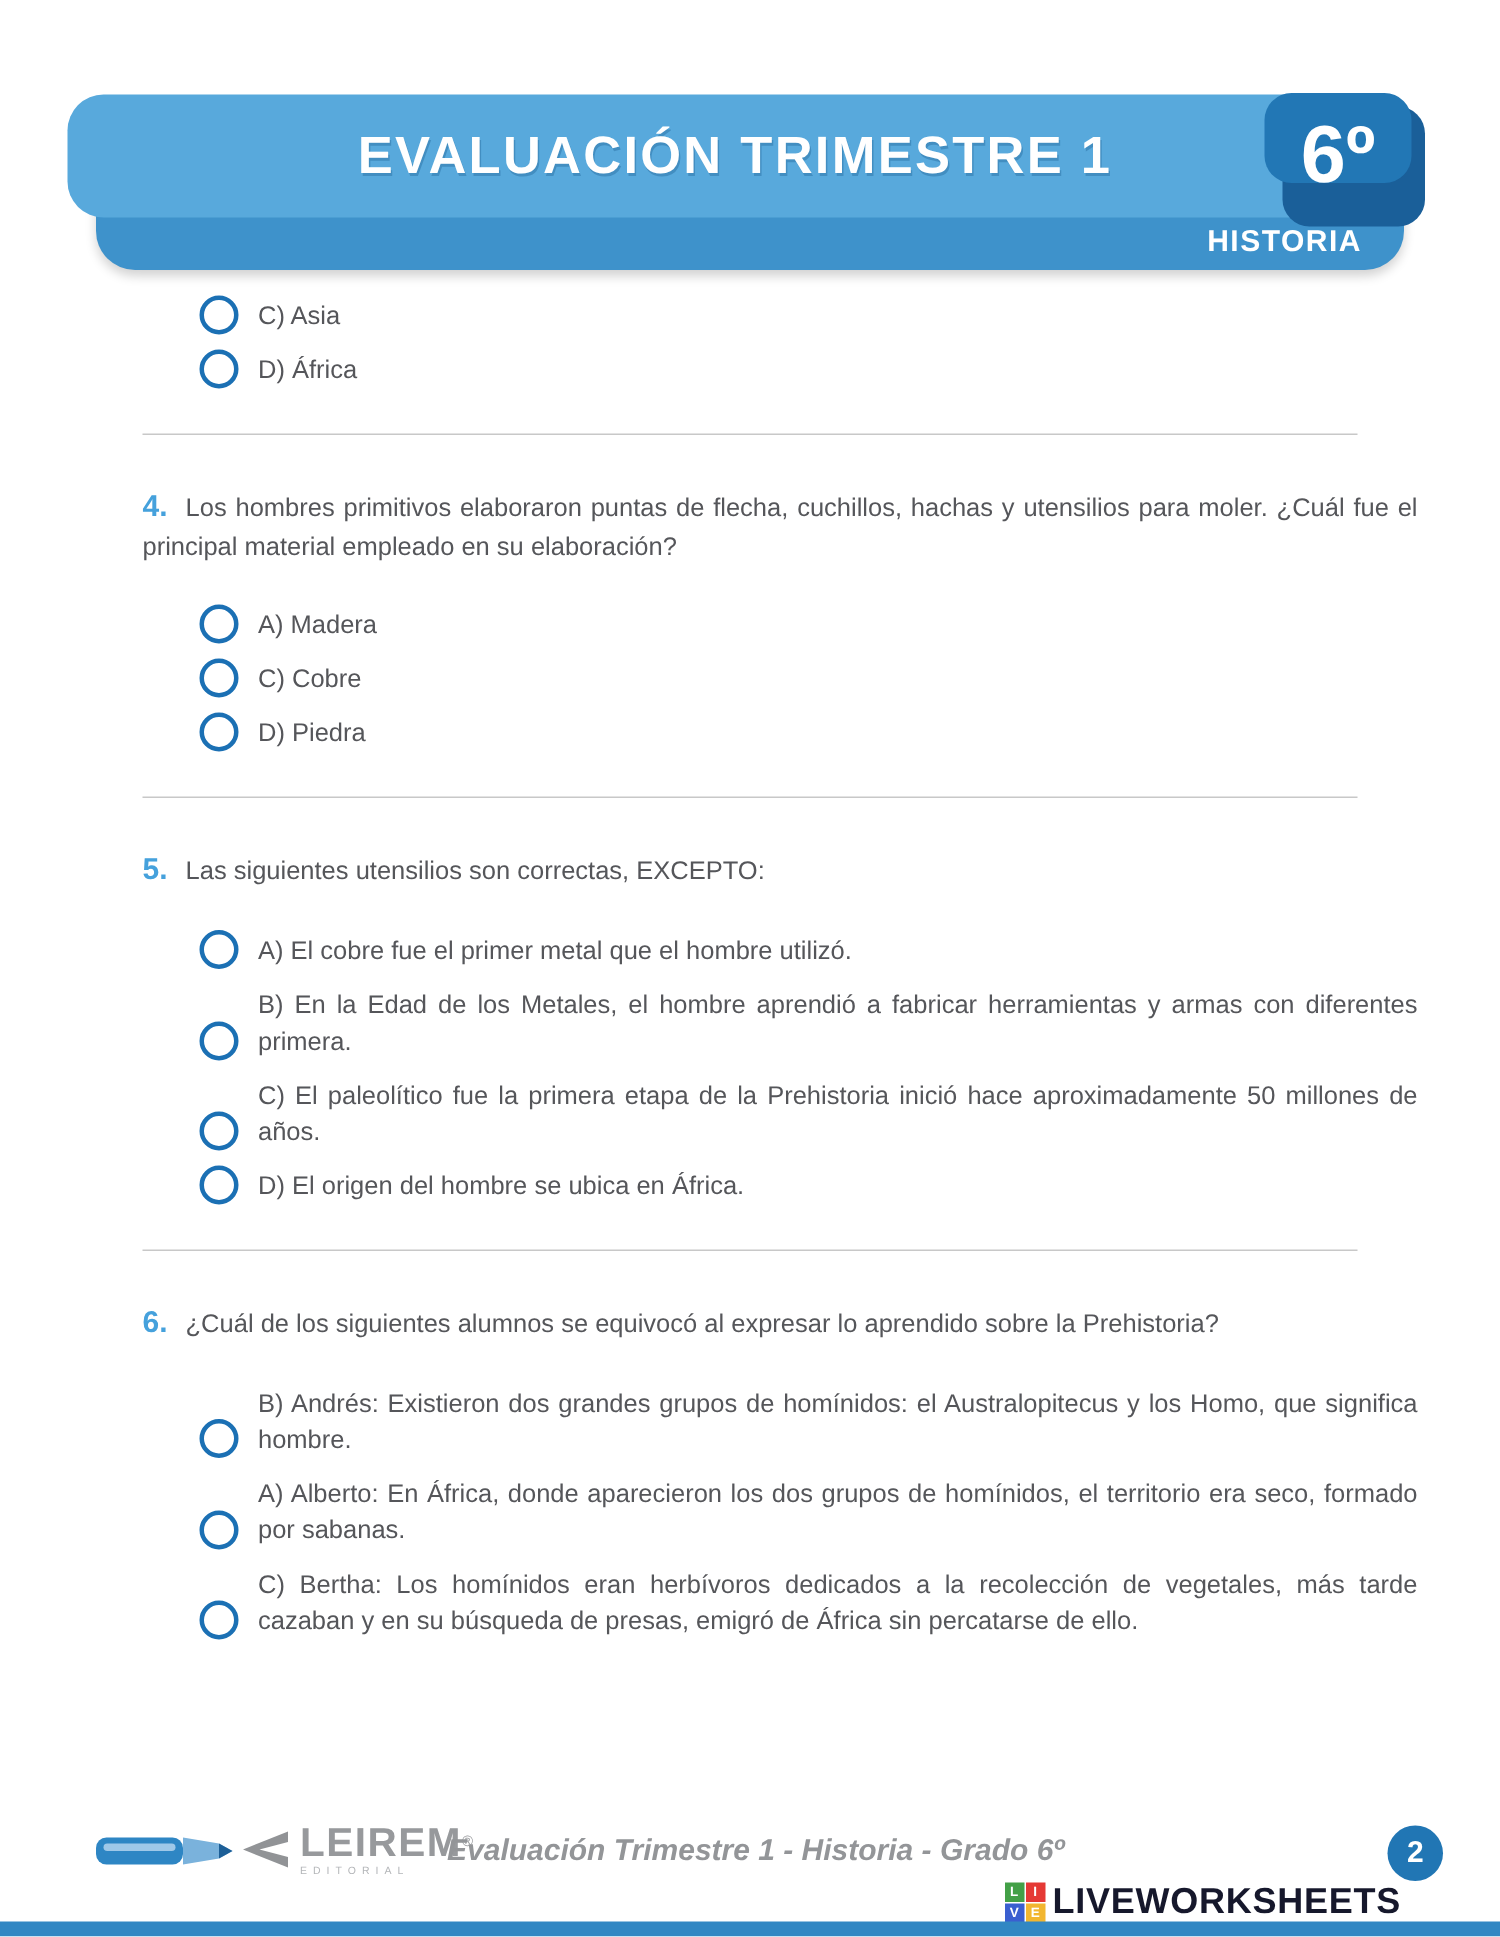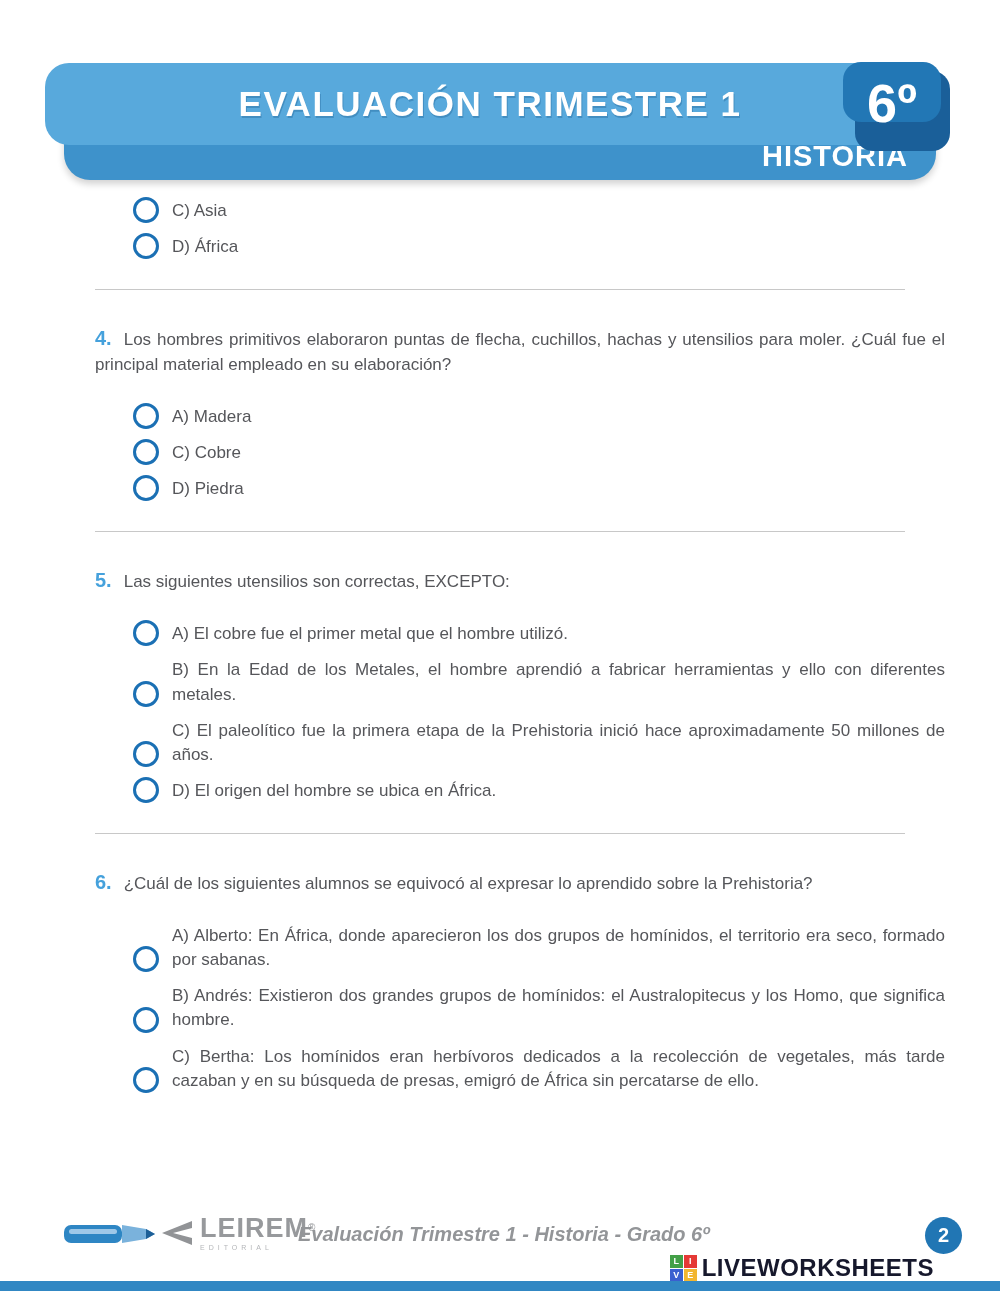--- a/index.html
+++ b/index.html
@@ -9,21 +9,21 @@
     font-family: "Liberation Sans", sans-serif; overflow: hidden;
   }
 
   
   .header-strip {
     position: absolute; left: 64px; top: 80px; width: 872px; height: 100px;
     background: #3e92cb; border-radius: 26px; box-shadow: 0 4px 7px rgba(0,0,0,0.18);
   }
   .subject {
     position: absolute; right: 28px; bottom: 7px; color: #ffffff;
-    font-weight: bold; font-size: 29px; letter-spacing: 1px;
+    font-weight: bold; font-size: 20px; letter-spacing: 1px;
   }
   .header-bar {
     position: absolute; left: 45px; top: 63px; width: 890px; height: 82px;
     background: #58a9dc; border-radius: 24px; padding-left: 41px;
   }
   .title {
     position: absolute; left: 0; top: 0; width: 100%; height: 82px; line-height: 82px;
     text-align: center; color: #ffffff; font-weight: bold; font-size: 35px;
     letter-spacing: 1.5px; text-shadow: 1px 2px 0 rgba(27,91,143,0.35);
   }
@@ -125,42 +125,42 @@
   <hr class="divider">
 
   <p class="question"><span class="qnum">5.</span><span>Las siguientes utensilios son correctas, EXCEPTO:</span></p>
 
   <div class="opt-row">
     <div class="radio"></div>
     <div class="opt-label">A) El cobre fue el primer metal que el hombre utilizó.</div>
   </div>
   <div class="opt-row">
     <div class="radio"></div>
-    <div class="opt-label">B) En la Edad de los Metales, el hombre aprendió a fabricar herramientas y ello con diferentes metales.</div>
+    <div class="opt-label">B) En la Edad de los Metales, el hombre aprendió a fabricar herramientas y armas con diferentes primera.</div>
   </div>
   <div class="opt-row">
     <div class="radio"></div>
     <div class="opt-label">C) El paleolítico fue la primera etapa de la Prehistoria inició hace aproximadamente 50 millones de años.</div>
   </div>
   <div class="opt-row">
     <div class="radio"></div>
     <div class="opt-label">D) El origen del hombre se ubica en África.</div>
   </div>
 
   <hr class="divider">
 
   <p class="question"><span class="qnum">6.</span><span>¿Cuál de los siguientes alumnos se equivocó al expresar lo aprendido sobre la Prehistoria?</span></p>
 
   <div class="opt-row">
     <div class="radio"></div>
+    <div class="opt-label">B) Andrés: Existieron dos grandes grupos de homínidos: el Australopitecus y los Homo, que significa hombre.</div>
+  </div>
+  <div class="opt-row">
+    <div class="radio"></div>
     <div class="opt-label">A) Alberto: En África, donde aparecieron los dos grupos de homínidos, el territorio era seco, formado por sabanas.</div>
-  </div>
-  <div class="opt-row">
-    <div class="radio"></div>
-    <div class="opt-label">B) Andrés: Existieron dos grandes grupos de homínidos: el Australopitecus y los Homo, que significa hombre.</div>
   </div>
   <div class="opt-row">
     <div class="radio"></div>
     <div class="opt-label">C) Bertha: Los homínidos eran herbívoros dedicados a la recolección de vegetales, más tarde cazaban y en su búsqueda de presas, emigró de África sin percatarse de ello.</div>
   </div>
 
 </div>
 
 <div class="footer">
 

